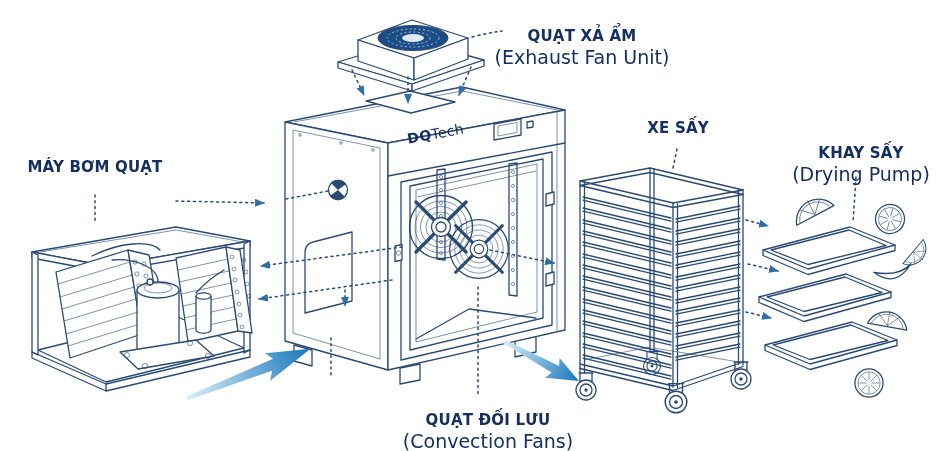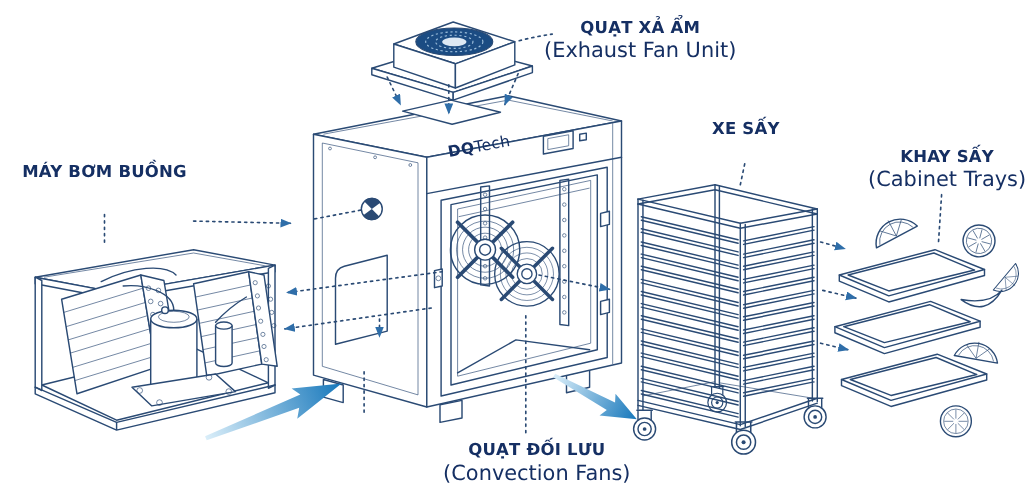--- a/index.html
+++ b/index.html
@@ -19,21 +19,21 @@
   .fill-line{fill:var(--line,#2a4a74);stroke:none}
   .g0{stop-color:var(--arrow-tail,#daeef9)}
   .g1{stop-color:var(--arrow-head,#1677bb)}
   .ptr{fill:var(--pointer,#2f6ea9)}
   .meshline{stroke:var(--mesh,#bccadd);stroke-width:.6}
   .hatchline{stroke:var(--mesh,#bccadd);stroke-width:.8}
   .lite{stroke:#9fc0dd;fill:none;stroke-width:1;stroke-dasharray:2 2.4}
   
   .lbl{position:absolute;transform:translateX(-50%);text-align:center;
        color:var(--text,#152f63);white-space:nowrap;z-index:3;line-height:1.25;}
-  .lbl .t{font-weight:bold;font-size:15px;letter-spacing:.2px;}
+  .lbl .t{font-weight:bold;font-size:15px;letter-spacing:.2px;margin-top:11px;}
   .lbl .s{font-size:19px;}
   .brand{position:absolute;left:406px;top:131px;transform:rotate(-10.5deg);
          transform-origin:0 0;font-size:14px;color:var(--text,#152f63);
          letter-spacing:.4px;z-index:3;}
   .brand .b{font-weight:bold}
 </style>
 </head>
 <body>
 
 <div class="stage">
@@ -350,30 +350,30 @@
     <path class="dots" marker-end="url(#arr)" d="M746,312 L771,318"></path>
   </g>
 </svg>
 
 <div class="lbl" style="left:582px;top:16px">
   <div class="t">QUẠT XẢ ẨM</div>
   <div class="s">(Exhaust Fan Unit)</div>
 </div>
 
 <div class="lbl" style="left:95px;top:147px">
-  <div class="t">MÁY BƠM BUỒNG</div>
+  <div class="t">MÁY BƠM QUẠT</div>
 </div>
 
 <div class="lbl" style="left:678px;top:108px">
   <div class="t">XE SẤY</div>
 </div>
 
 <div class="lbl" style="left:861px;top:133px">
   <div class="t">KHAY SẤY</div>
-  <div class="s">(Cabinet Trays)</div>
+  <div class="s">(Drying Pump)</div>
 </div>
 
 
 <div class="lbl" style="left:488px;top:400px">
   <div class="t">QUẠT ĐỐI LƯU</div>
   <div class="s">(Convection Fans)</div>
 </div>
 
 <div class="brand"><span class="b">DQ</span><span class="l">Tech</span></div>
 

